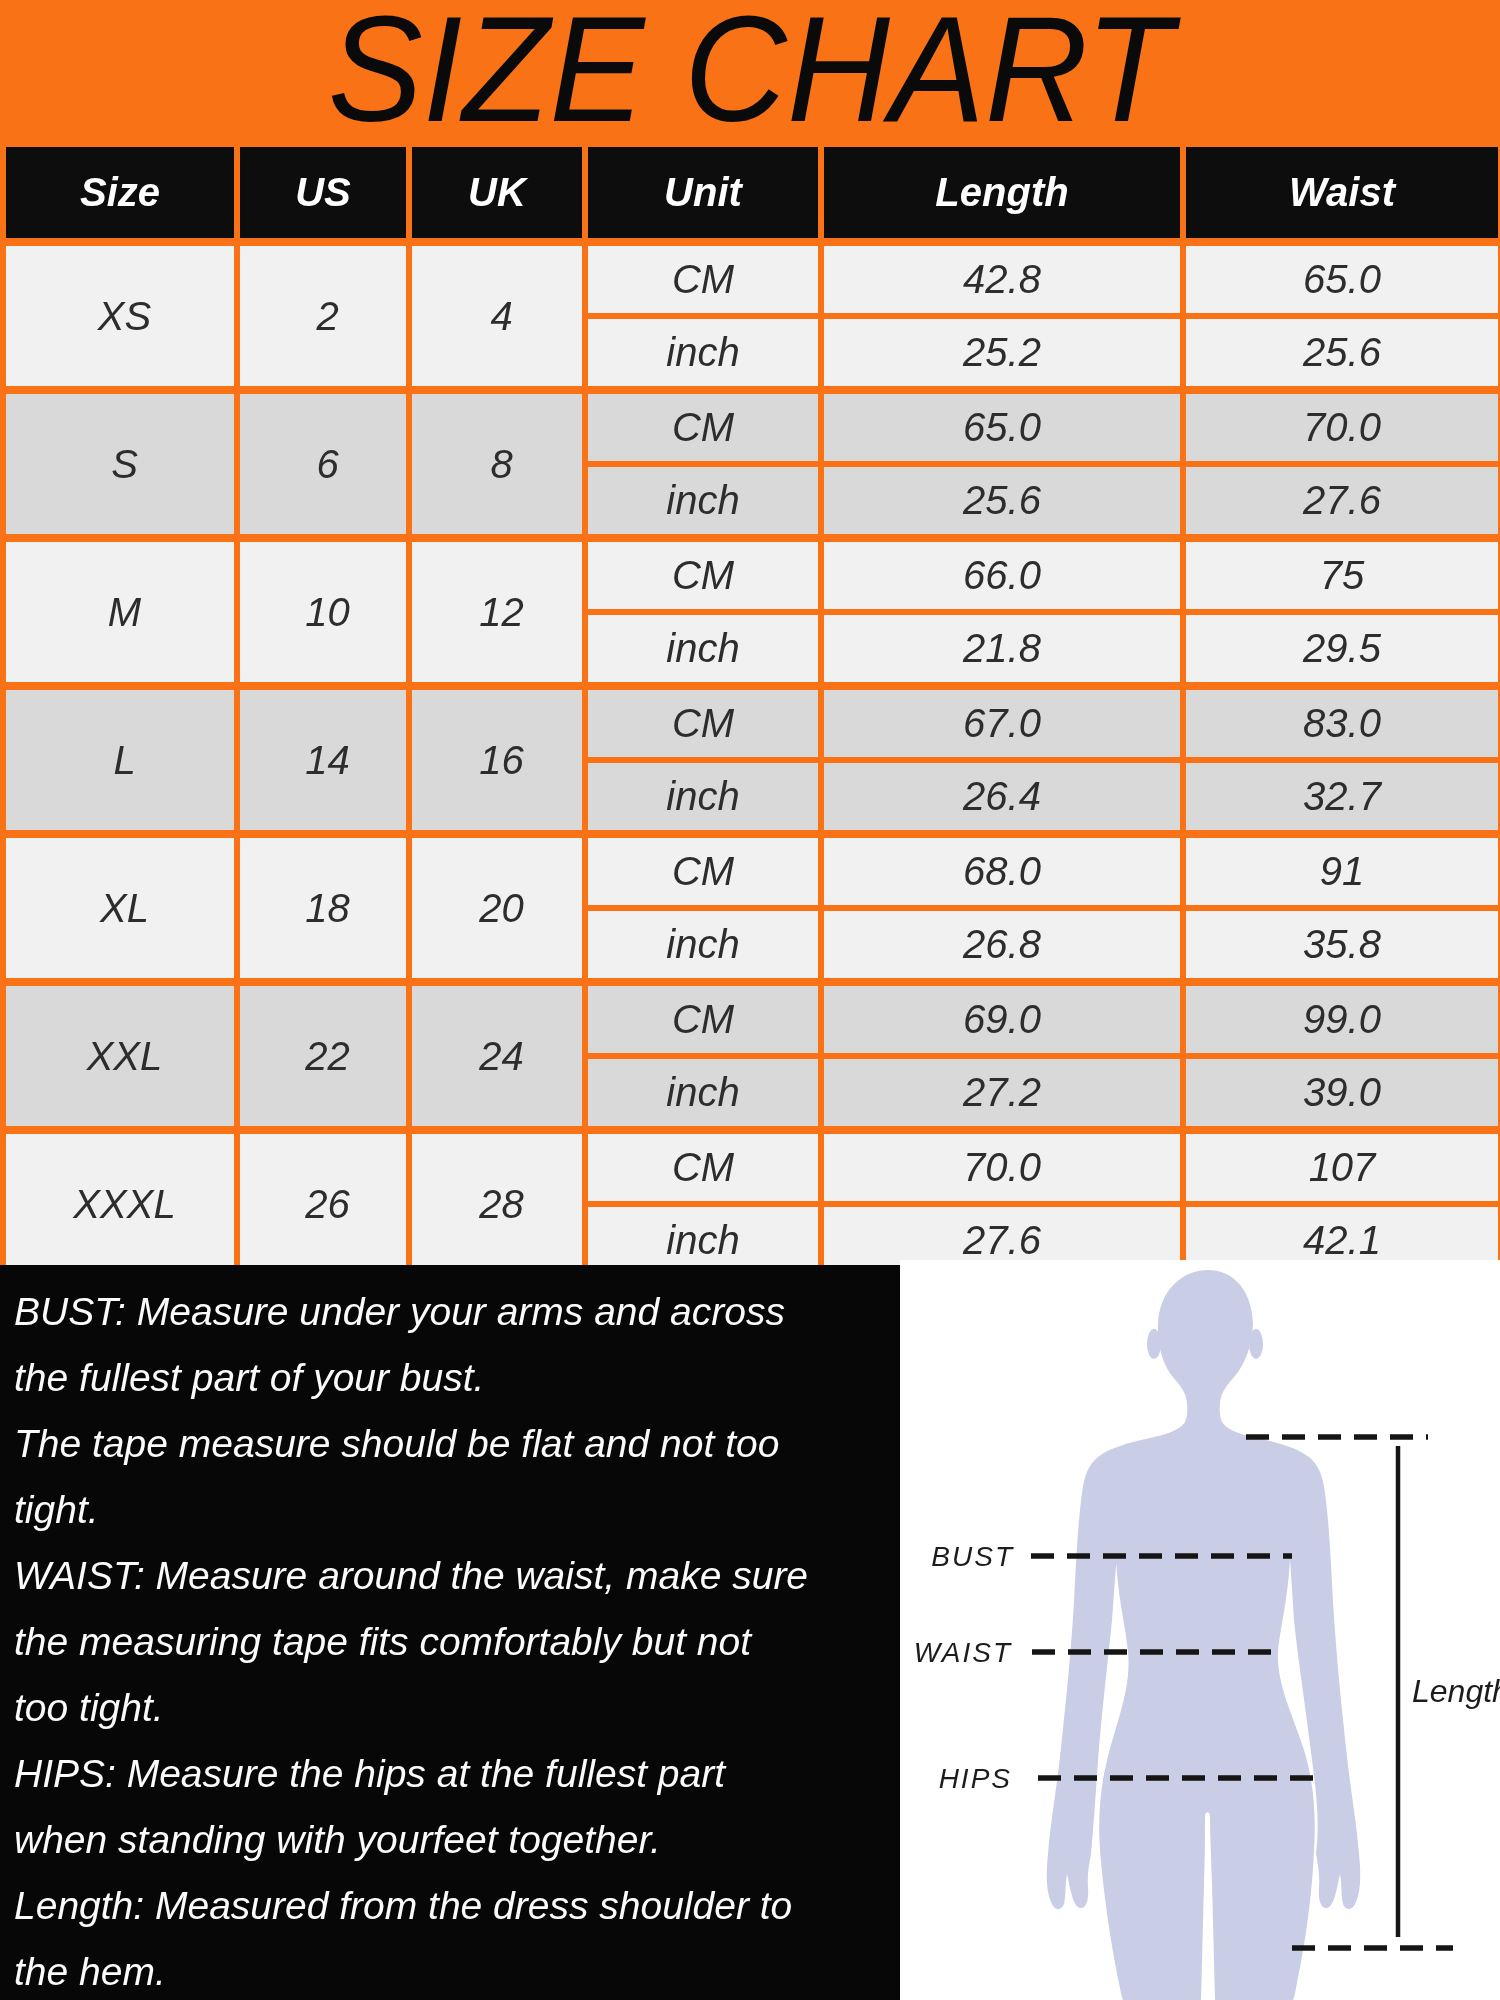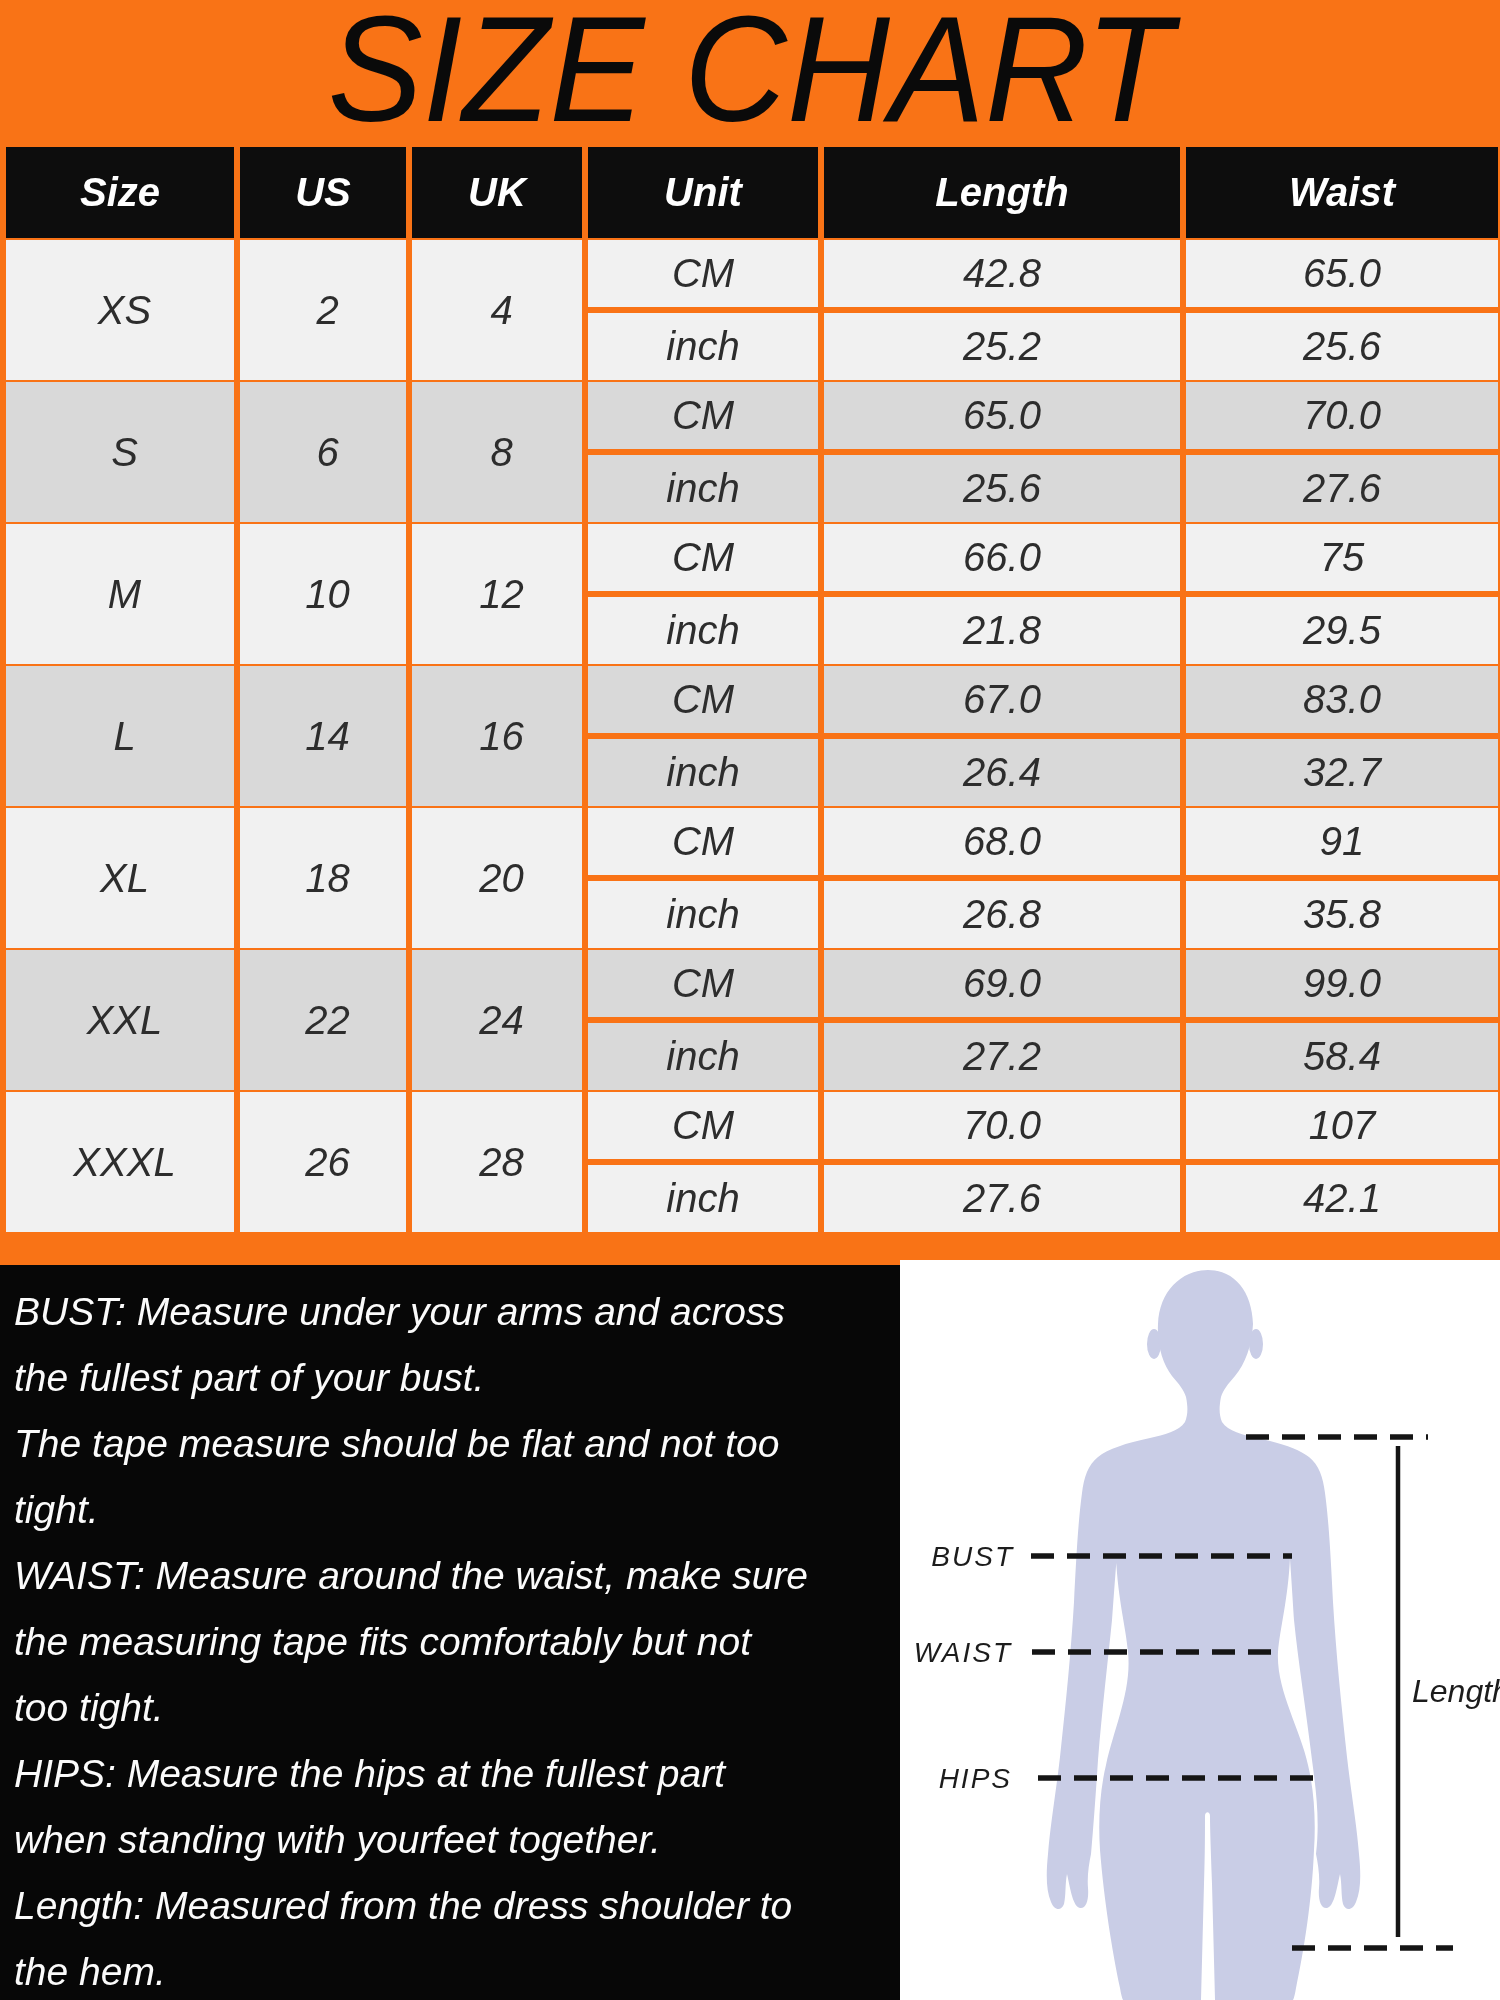--- a/index.html
+++ b/index.html
@@ -25,21 +25,21 @@
     white-space:nowrap;
   }
   
   .size-table{
     position:absolute;left:6px;top:147px;width:1492px;
   }
   .thead, .group{
     display:grid;
     grid-template-columns:228px 166px 170px 230px 356px 312px;
     column-gap:6px;row-gap:6px;
-    margin-bottom:2px;
+    margin-bottom:8px;
   }
   .thead{grid-auto-rows:91px;}
   .group{grid-auto-rows:67px;}
   .hcell{
     background:#0d0d0d;color:#ffffff;
     display:flex;align-items:center;justify-content:center;
     font-weight:700;font-size:40px;
   }
   .cell{
     display:flex;align-items:center;justify-content:center;
@@ -143,21 +143,21 @@
         </div>
         <div class="group g-dark">
           <div class="cell span2">XXL</div>
           <div class="cell span2">22</div>
           <div class="cell span2">24</div>
           <div class="cell">CM</div>
           <div class="cell">69.0</div>
           <div class="cell">99.0</div>
           <div class="cell">inch</div>
           <div class="cell">27.2</div>
-          <div class="cell">58.4</div>
+          <div class="cell">39.0</div>
         </div>
         <div class="group g-light">
           <div class="cell span2">XXXL</div>
           <div class="cell span2">26</div>
           <div class="cell span2">28</div>
           <div class="cell">CM</div>
           <div class="cell">70.0</div>
           <div class="cell">107</div>
           <div class="cell">inch</div>
           <div class="cell">27.6</div>

